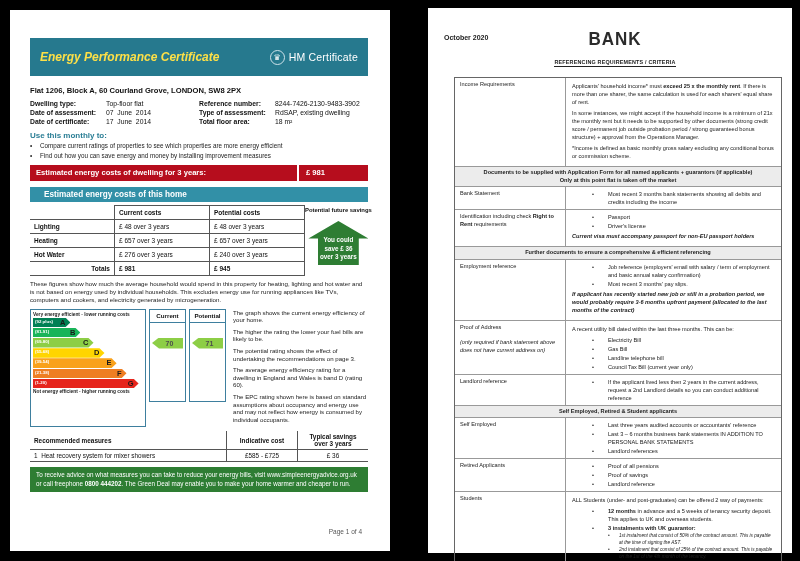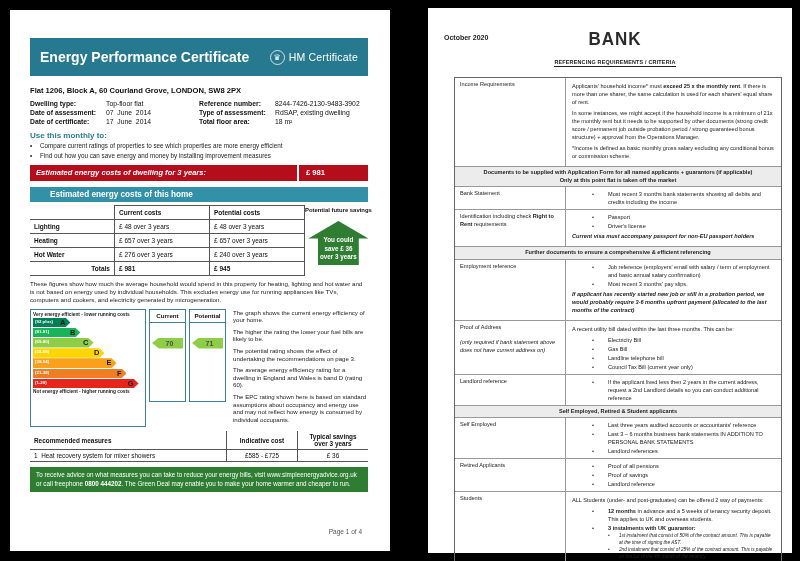--- a/index.html
+++ b/index.html
@@ -4,38 +4,38 @@
 <style>
   html,body{margin:0;padding:0;}
   body{width:800px;height:561px;background:#000;position:relative;overflow:hidden;
        font-family:"Liberation Sans",sans-serif;-webkit-font-smoothing:antialiased;}
   .page{position:absolute;background:#fff;box-shadow:0 0 6px rgba(0,0,0,.8);box-sizing:border-box;}
   #page-left{left:10px;top:10px;width:380px;height:541px;padding:28px 22px 0 20px;}
   #page-right{left:428px;top:8px;width:364px;height:545px;padding:20px 6px 0 16px;}
 
   
   .epc-header{background:#26798e;height:38px;display:flex;align-items:center;justify-content:space-between;padding:0 10px;}
-  .epc-title{color:#ffffff;font-weight:bold;font-size:14px;}
+  .epc-title{color:#fde047;font-weight:bold;font-size:12px;font-style:italic;}
   .epc-brand{display:flex;align-items:center;gap:4px;color:#fff;}
   .crest{width:13px;height:13px;border:1px solid #cfe3ea;border-radius:50%;color:#fff;font-size:8px;line-height:13px;text-align:center;display:inline-block;}
   .brand-text{font-size:10.5px;letter-spacing:.2px;}
   .epc-address{font-weight:bold;font-size:7.6px;color:#111;margin-top:10px;}
   .details{display:flex;margin-top:4px;}
   .details-col{width:50%;}
   .det-row{display:flex;font-size:6.8px;color:#111;line-height:9px;}
   .details-col .det-label{font-weight:bold;width:76px;flex:none;}
   .det-value{flex:1;}
   .use-heading{color:#2b7e95;font-weight:bold;font-size:8px;margin-top:5px;}
   .epc-bullet{display:flex;font-size:6.3px;color:#222;line-height:8px;margin-top:2px;}
   .epc-bullet .dot{width:10px;flex:none;text-align:left;}
   .cost-bars{margin-top:5px;}
   .cost-bar{display:flex;margin-bottom:2px;height:16px;}
-  .cost-bar-label{flex:1;color:#fff;font-weight:bold;font-size:7.6px;line-height:16px;padding-left:6px;font-style:italic;}
+  .cost-bar-label{flex:1;color:#fff;font-weight:bold;font-size:7.6px;line-height:16px;padding-left:6px;}
   .cost-bar-value{width:62px;margin-left:2px;color:#fff;font-weight:bold;font-size:7.6px;line-height:16px;padding-left:7px;flex:none;}
-  .section-bar{background:#3290a7;color:#fff;font-weight:bold;font-size:8.2px;height:15px;line-height:15px;padding-left:20px;margin-top:6px;}
+  .section-bar{background:#3290a7;color:#fff;font-weight:bold;font-size:8.2px;height:15px;line-height:15px;padding-left:14px;margin-top:6px;}
   .costs-wrap{display:flex;margin-top:3px;}
   table.costs{border-collapse:collapse;flex:none;}
   table.costs th,table.costs td{border:1px solid #555;font-size:6.5px;padding:2px 4px;text-align:left;color:#111;height:9px;}
   table.costs .c0{width:76px;border-left:none;font-weight:bold;}
   table.costs .c1{width:86px;}
   table.costs .c2{width:86px;}
   table.costs thead th{font-weight:bold;}
   table.costs .blank{border:none;}
   table.costs .tot-label{text-align:right;font-weight:bold;border-left:none;}
   table.costs .tot-val{font-weight:bold;}

